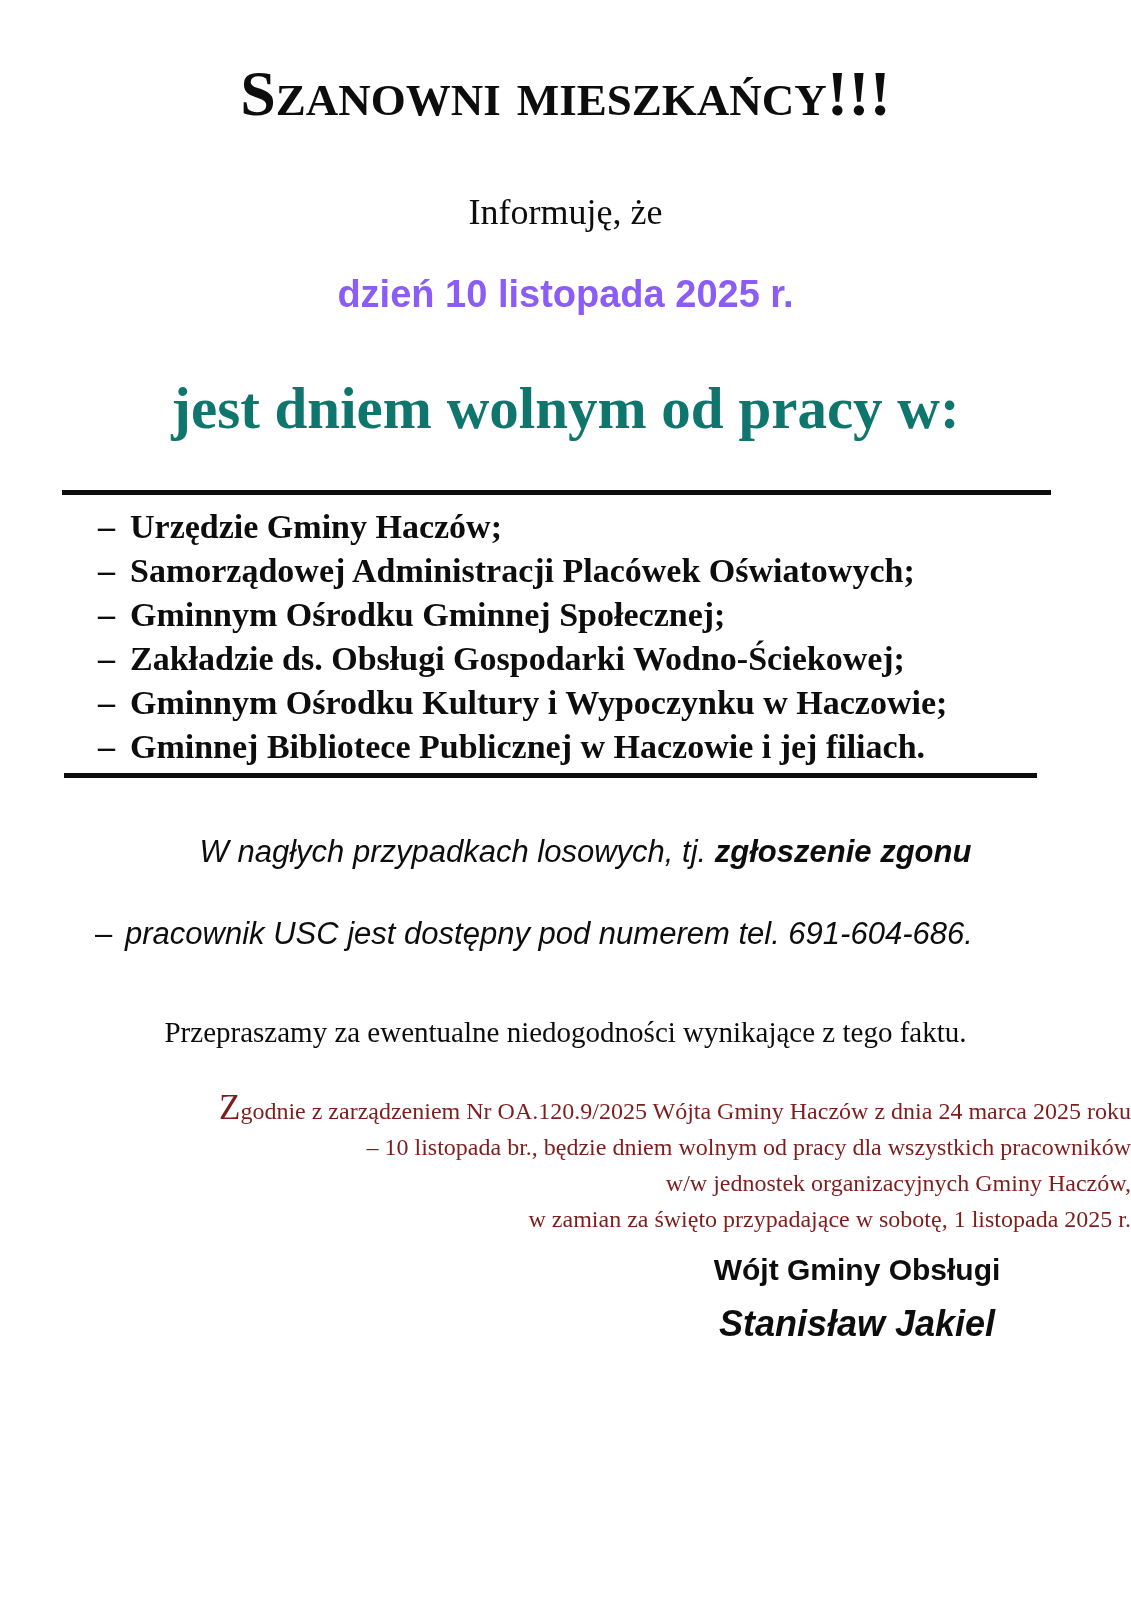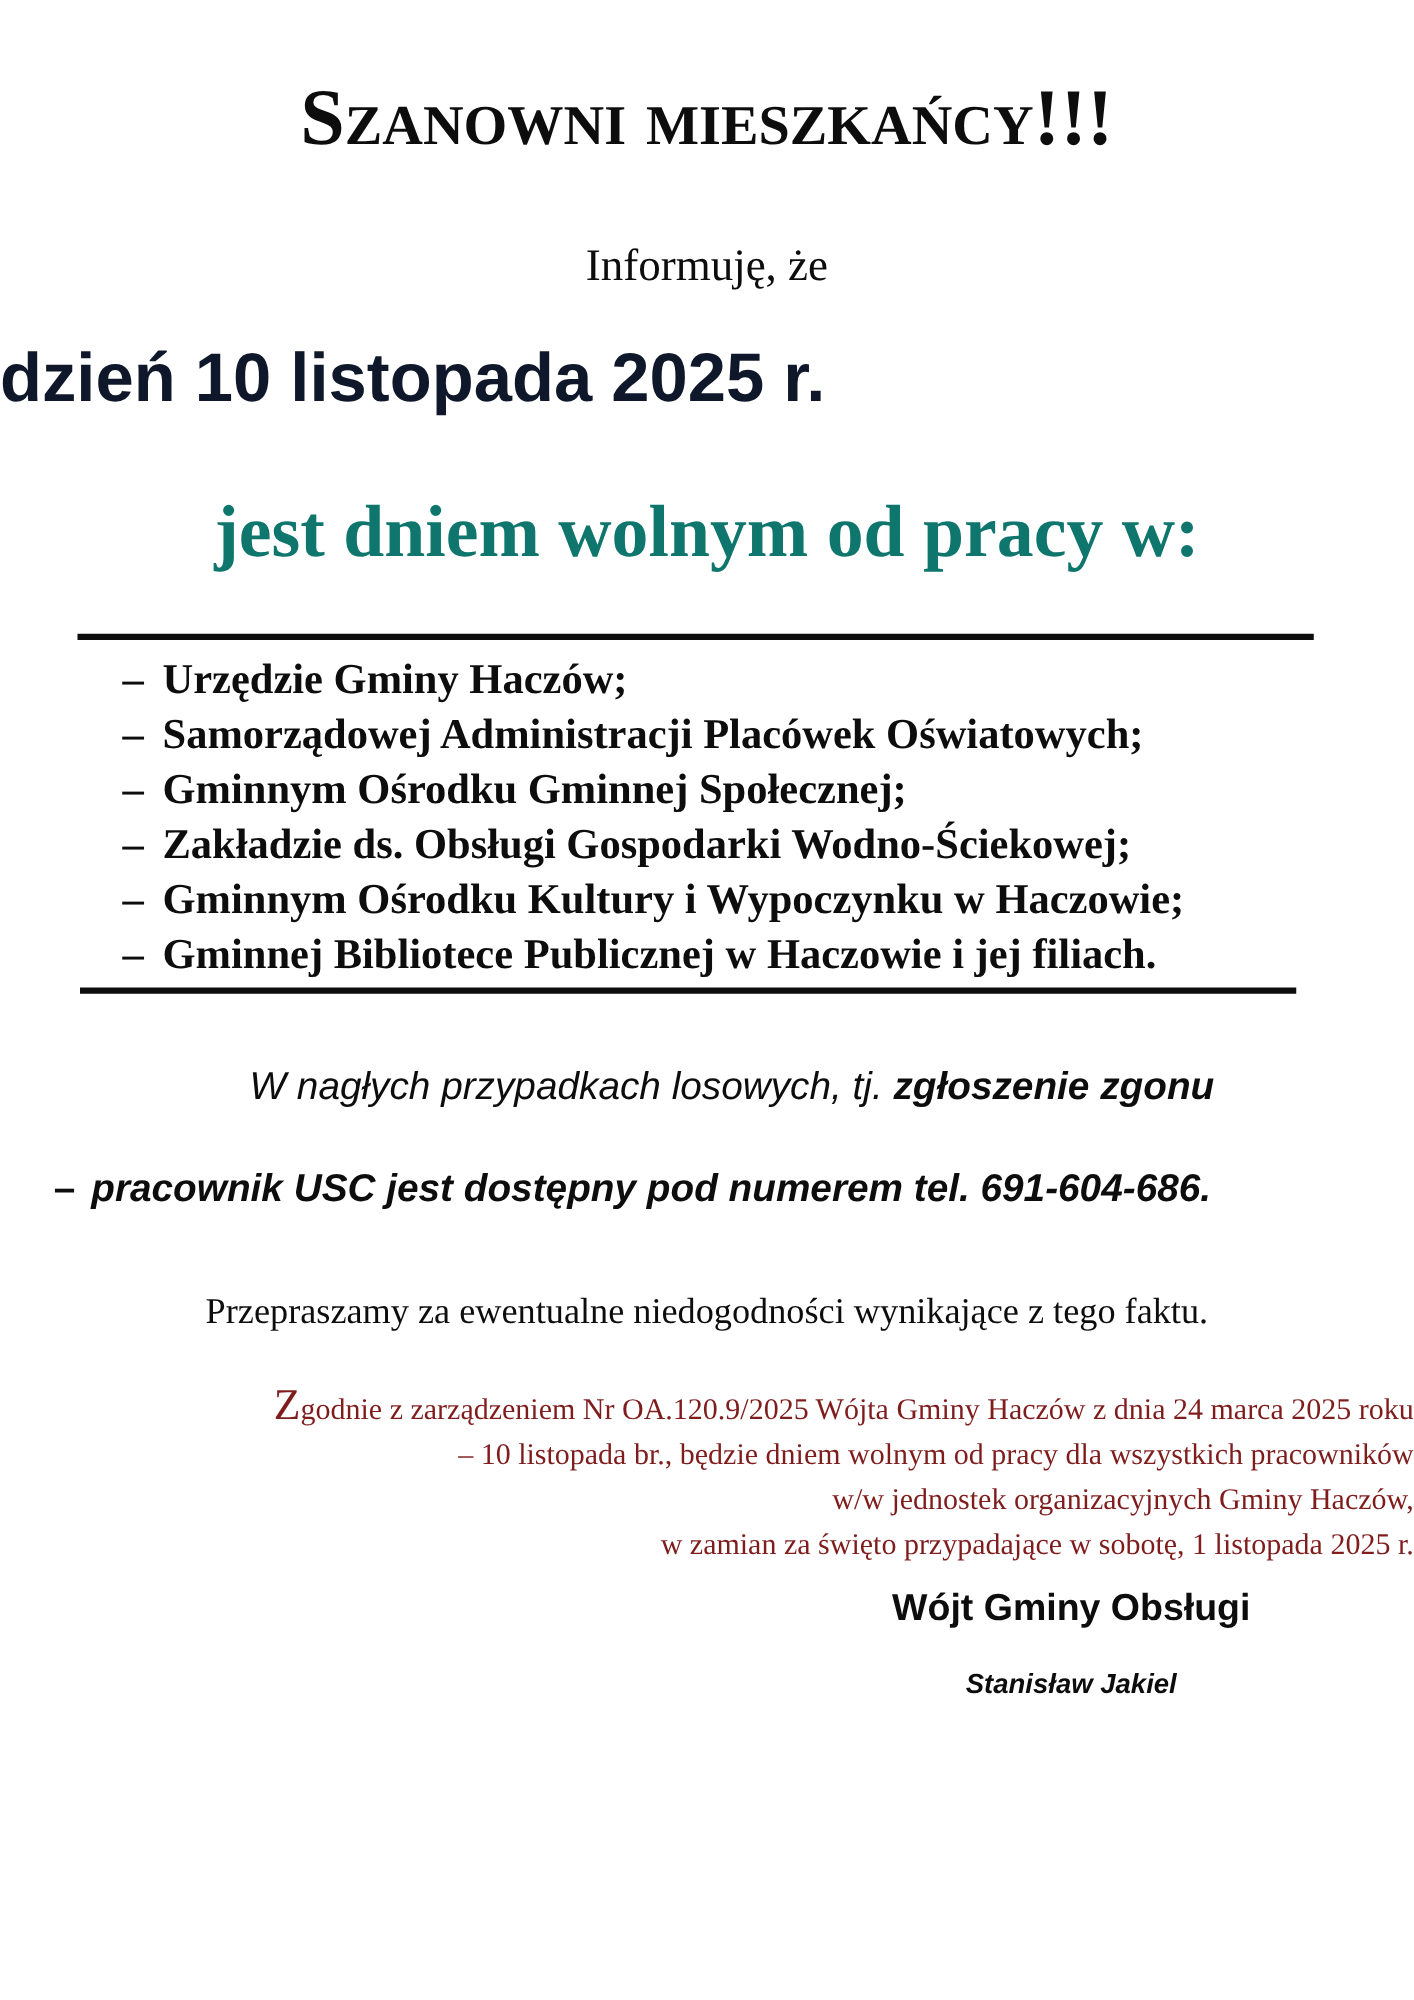--- a/index.html
+++ b/index.html
@@ -24,26 +24,26 @@
     color: #0d0d0d;
   }
   .intro-line {
     margin: 58px 0 0 0;
     text-align: center;
     font-size: 36px;
     color: #0d0d0d;
   }
   .red-date {
     margin: 42px 0 0 0;
-    text-align: left;
+    text-align: center;
     font-family: "Liberation Sans", sans-serif;
     font-weight: bold;
-    font-size: 55px;
+    font-size: 38px;
     line-height: 1.0;
-    color: #0f172a;
+    color: #8b5cf6;
   }
   .red-date.second { margin-top: 34px; }
   .red-heading {
     margin: 66px 0 0 0;
     text-align: center;
     font-family: "Liberation Serif", serif;
     font-weight: bold;
     font-size: 59px;
     line-height: 1.0;
     color: #0f766e;
@@ -74,27 +74,26 @@
     margin: 56px 0 0 0;
     text-align: center;
     font-family: "Liberation Sans", sans-serif;
     font-style: italic;
     font-size: 31px;
     color: #0d0d0d;
     padding-left: 40px;
   }
   .emergency-note .bold-part { font-weight: bold; }
   .emergency-contact {
-    margin: 46px 0 0 43px;
+    margin: 46px 0 0 95px;
     font-family: "Liberation Sans", sans-serif;
     font-style: italic;
     font-size: 31px;
     color: #0d0d0d;
     white-space: nowrap;
-    font-weight: bold;
   }
   .emergency-contact .dash { display: inline-block; width: 30px; font-style: normal; }
   .apology-line {
     margin: 64px 0 0 0;
     text-align: center;
     font-size: 29px;
     color: #0d0d0d;
   }
   .legal-block {
     margin: 44px 0 0 0;
@@ -106,21 +105,21 @@
   .legal-block .initial-cap { font-size: 35px; line-height: 0; }
   .signature-block {
     width: 340px;
     margin: 16px 104px 0 auto;
     text-align: center;
     font-family: "Liberation Sans", sans-serif;
     font-weight: bold;
     color: #0d0d0d;
   }
   .signature-title { font-size: 30px; margin: 0; }
-  .signature-name { font-size: 22px; font-style: italic; margin: 30px 0 0 0; }
+  .signature-name { font-size: 36px; font-style: italic; margin: 16px 0 0 0; }
 </style>
 </head>
 <body>
 
 <div class="page">
 
   <h1 class="doc-title">Szanowni mieszkańcy!!!</h1>
 
   <p class="intro-line">Informuję, że</p>
 

